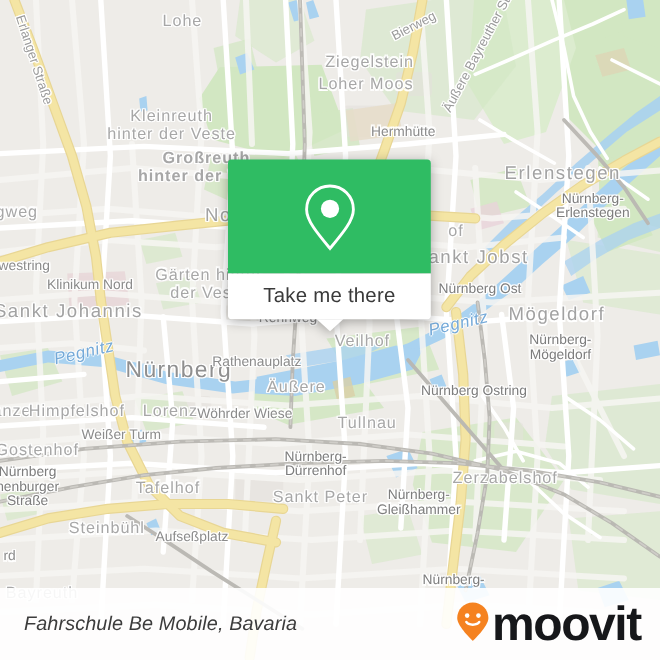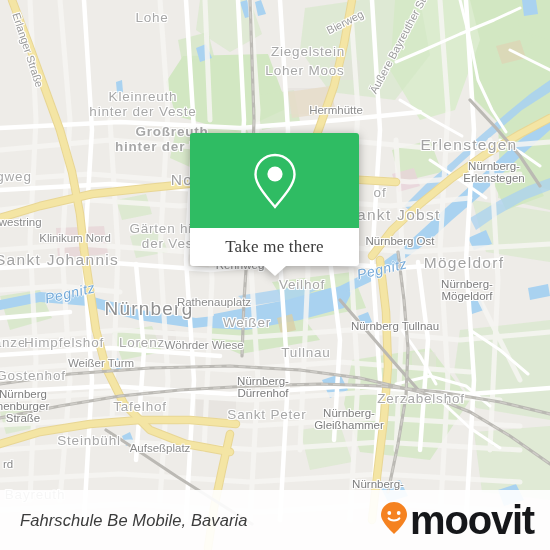--- a/index.html
+++ b/index.html
@@ -53,21 +53,20 @@
   .map-label.road     { font-size: 11px;   color:#9b9b9b; }
 
   
   #popup-card {
     position: absolute;
     left: 190px;
     top: 133px;
     width: 169px;
     z-index: 40;
     filter: drop-shadow(0 2px 5px rgba(0,0,0,.32));
-    font-family: Liberation Serif, serif;
   }
   #popup-green {
     height: 95px;
     background: #2fbc63;
     border-radius: 3px 3px 0 0;
     display: flex;
     align-items: center;
     justify-content: center;
   }
   #popup-pin-icon { display:block; }
@@ -373,22 +372,22 @@
         <div class="map-label station" style="left: 400px; top: 241px; text-align: center;">Nürnberg Ost</div>
         <div class="map-label district" style="left: 464px; top: 263px;">Mögeldorf</div>
         <div class="map-label water" style="left: 70px; top: 293px; transform: translate(-50%, -50%) rotate(-13deg);">Pegnitz</div>
         <div class="map-label poi" style="left: 240px; top: 265px;">Rennweg</div>
         <div class="map-label suburb" style="left: 302px; top: 284px;">Veilhof</div>
         <div class="map-label water" style="left: 382px; top: 269px; transform: translate(-50%, -50%) rotate(-13deg);">Pegnitz</div>
         <div class="map-label station" style="left: 467px; top: 290px;">Nürnberg-
 Mögeldorf</div>
         <div class="map-label city" style="left: 149px; top: 309px;">Nürnberg</div>
         <div class="map-label poi" style="left: 214px; top: 302px;">Rathenauplatz</div>
-        <div class="map-label suburb" style="left: 247px; top: 322px;">Weißer</div>
-        <div class="map-label station" style="left: 395px; top: 326px;">Nürnberg Tullnau</div>
+        <div class="map-label suburb" style="left: 247px; top: 322px;">Äußere</div>
+        <div class="map-label station" style="left: 395px; top: 326px;">Nürnberg Ostring</div>
         <div class="map-label suburb" style="left: 10px; top: 342px;">anze</div>
         <div class="map-label suburb" style="left: 64px; top: 342px;">Himpfelshof</div>
         <div class="map-label suburb" style="left: 142px; top: 342px;">Lorenz</div>
         <div class="map-label poi" style="left: 204px; top: 345px;">Wöhrder Wiese</div>
         <div class="map-label suburb" style="left: 306px; top: 352px;">Tullnau</div>
         <div class="map-label poi" style="left: 101px; top: 363px;">Weißer Turm</div>
         <div class="map-label suburb" style="left: 31px; top: 375px;">Gostenhof</div>
         <div class="map-label station" style="left: 263px; top: 387px;">Nürnberg-
 Dürrenhof</div>
         <div class="map-label suburb" style="left: 421px; top: 398px;">Zerzabelshof</div>

